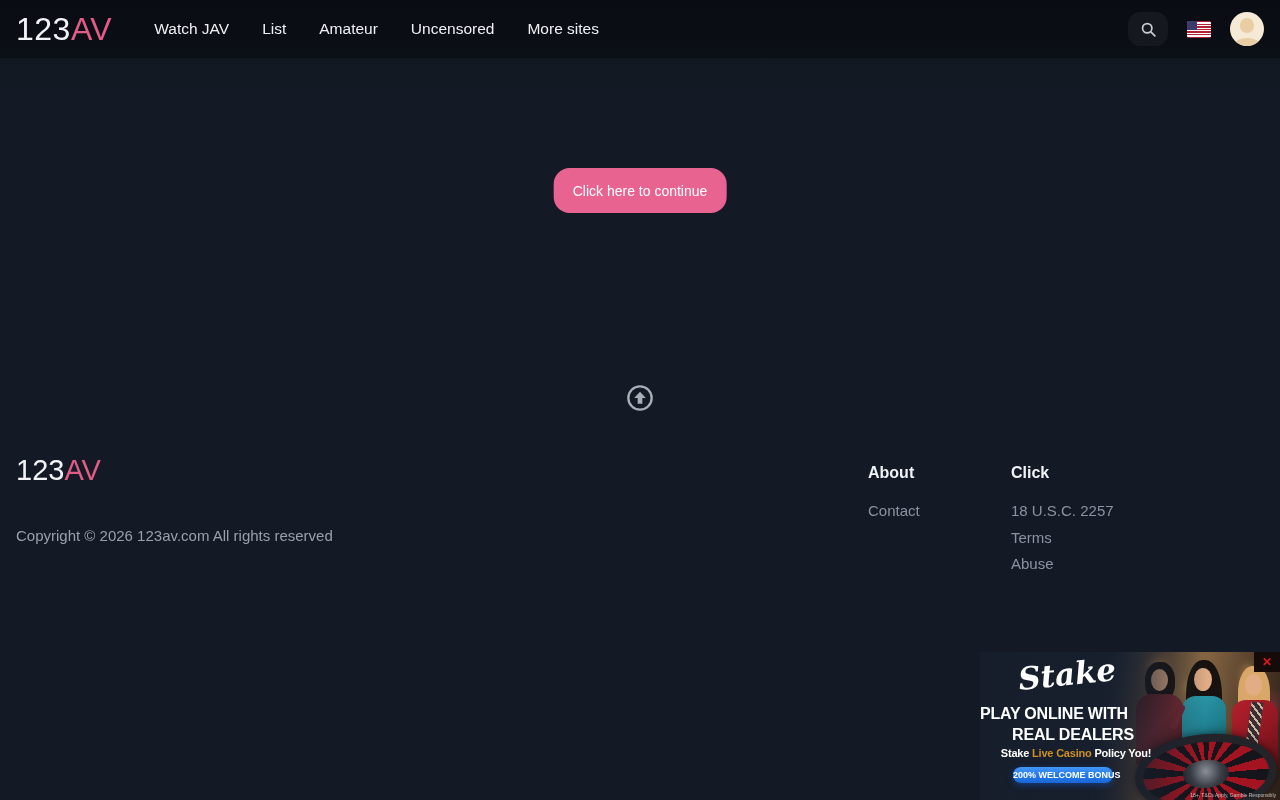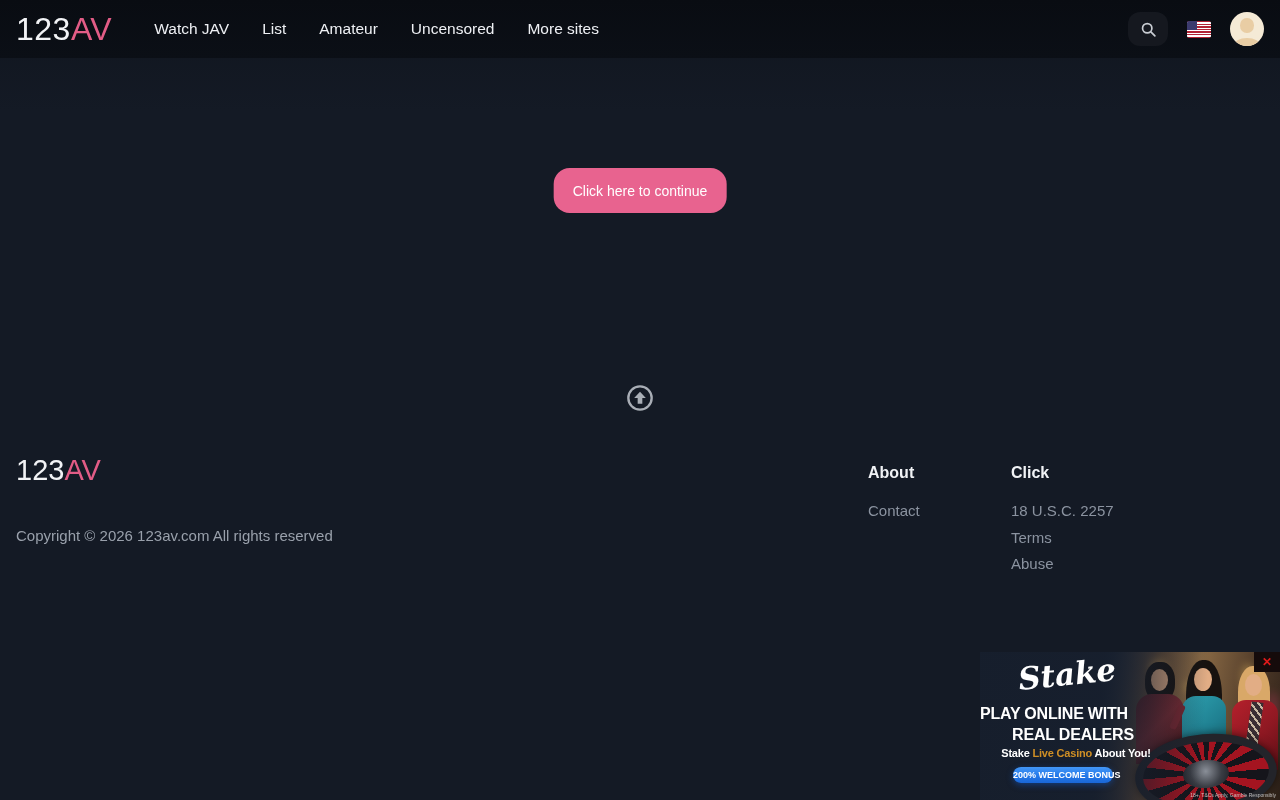--- a/index.html
+++ b/index.html
@@ -212,21 +212,21 @@
 
     <div class="roulette"></div>
     <div class="ad-shade"></div>
 
     <div class="ad-brand">Stake</div>
     <div class="ad-h1">PLAY ONLINE WITH</div>
     <div class="ad-h2">REAL DEALERS</div>
     <div class="ad-tag">
       <span>Stake</span>
       <span class="gold">Live Casino</span>
-      <span>About You!</span>
+      <span>Policy You!</span>
     </div>
     <button class="ad-cta">200% WELCOME BONUS</button>
     <button class="ad-close">
       <span>✕</span>
     </button>
     <div class="ad-disclaimer">18+, T&amp;Cs Apply, Gamble Responsibly</div>
   </div>
 
 </div>
 

